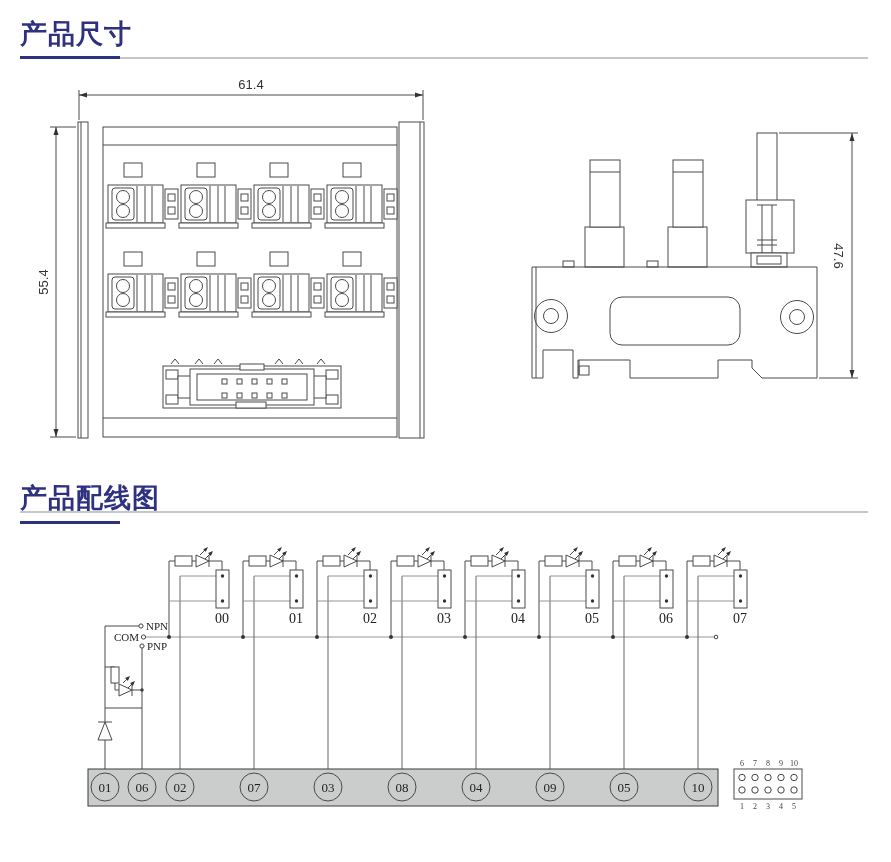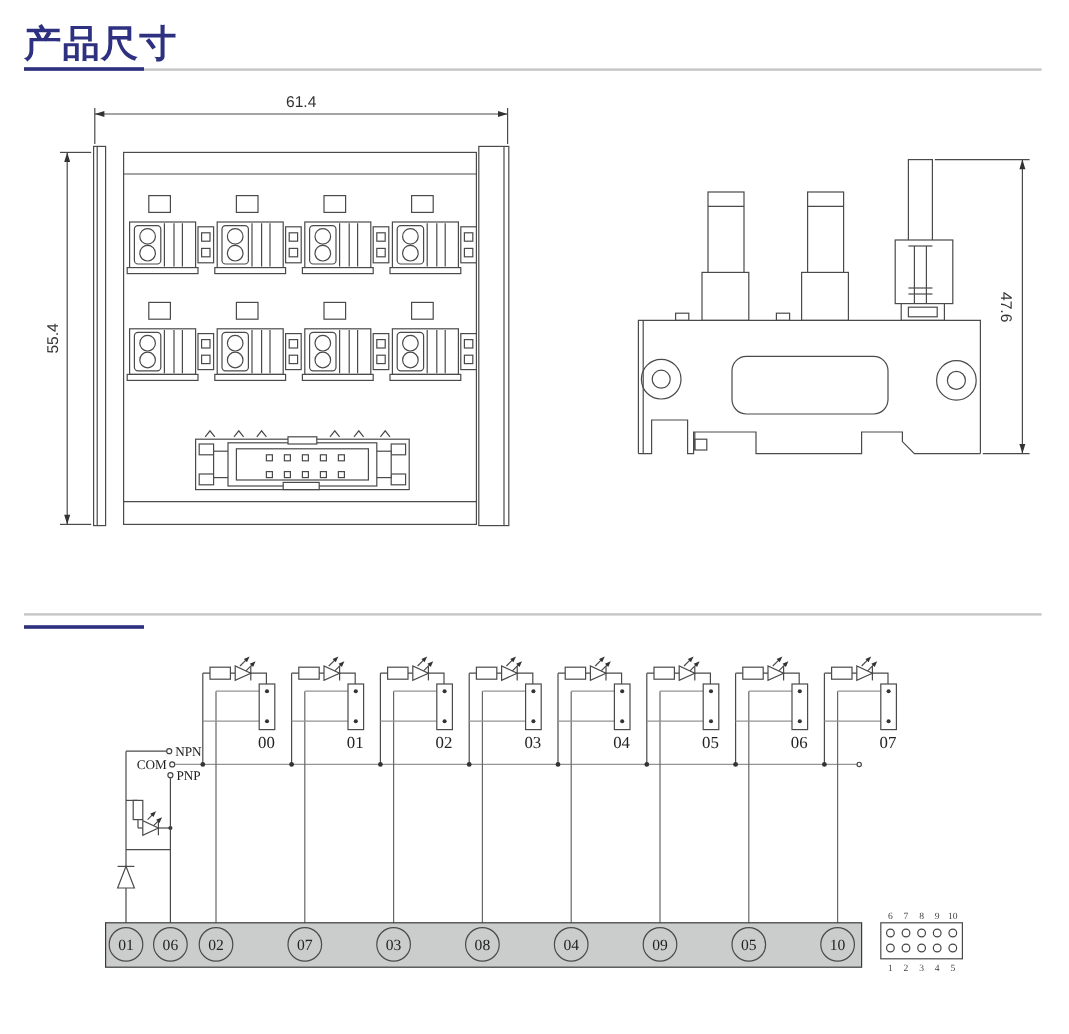--- a/index.html
+++ b/index.html
@@ -1,18 +1,18 @@
 <!DOCTYPE html>
 <html><head>
 <meta charset="utf-8">
 <style>
   html,body{margin:0;padding:0;background:#ffffff;}
   #page{position:relative;width:891px;height:862px;background:#ffffff;overflow:hidden;
         font-family:"Liberation Sans",sans-serif;}
-  .sec-title{position:absolute;left:20px;font-weight:bold;font-size:31px;letter-spacing:1px;
+  .sec-title{position:absolute;left:20px;font-weight:bold;font-size:27px;letter-spacing:1px;
              color:#2e3180;font-family:"Liberation Sans",sans-serif;}
   .rule-gray{position:absolute;left:20px;width:848px;height:2px;background:#c6c6c6;}
   .rule-blue{position:absolute;left:20px;width:100px;height:3px;background:#2e3180;}
   svg{position:absolute;left:0;top:0;}
   .ln{stroke:#4a4a4a;stroke-width:1;fill:none;}
   .lnf{stroke:#4a4a4a;stroke-width:1;fill:#ffffff;}
   .lng{stroke:#949494;stroke-width:1;fill:none;}
   .lnm{stroke:#666666;stroke-width:1;fill:none;}
   .dot{fill:#333333;stroke:none;}
   .odot{fill:#ffffff;stroke:#444444;stroke-width:1;}
@@ -25,20 +25,21 @@
 </style>
 </head>
 <body>
 
 <div id="page">
 
   <div class="sec-title" style="top:16px;">产品尺寸</div>
   <div class="rule-gray" style="top:57px;"></div>
   <div class="rule-blue" style="top:56px;"></div>
 
+  <div class="sec-title" style="top:480px;">产品配线图</div>
   <div class="rule-gray" style="top:511px;"></div>
   <div class="rule-blue" style="top:521px;"></div>
 
   <svg width="891" height="862" viewBox="0 0 891 862">
     <defs>
 
       <g id="socket">
         <rect class="lnf" x="0" y="0" width="55" height="38"></rect>
         <rect class="lnf" x="-2" y="38" width="59" height="5"></rect>
         <rect class="ln" x="4" y="3" width="22" height="32" rx="3"></rect>

